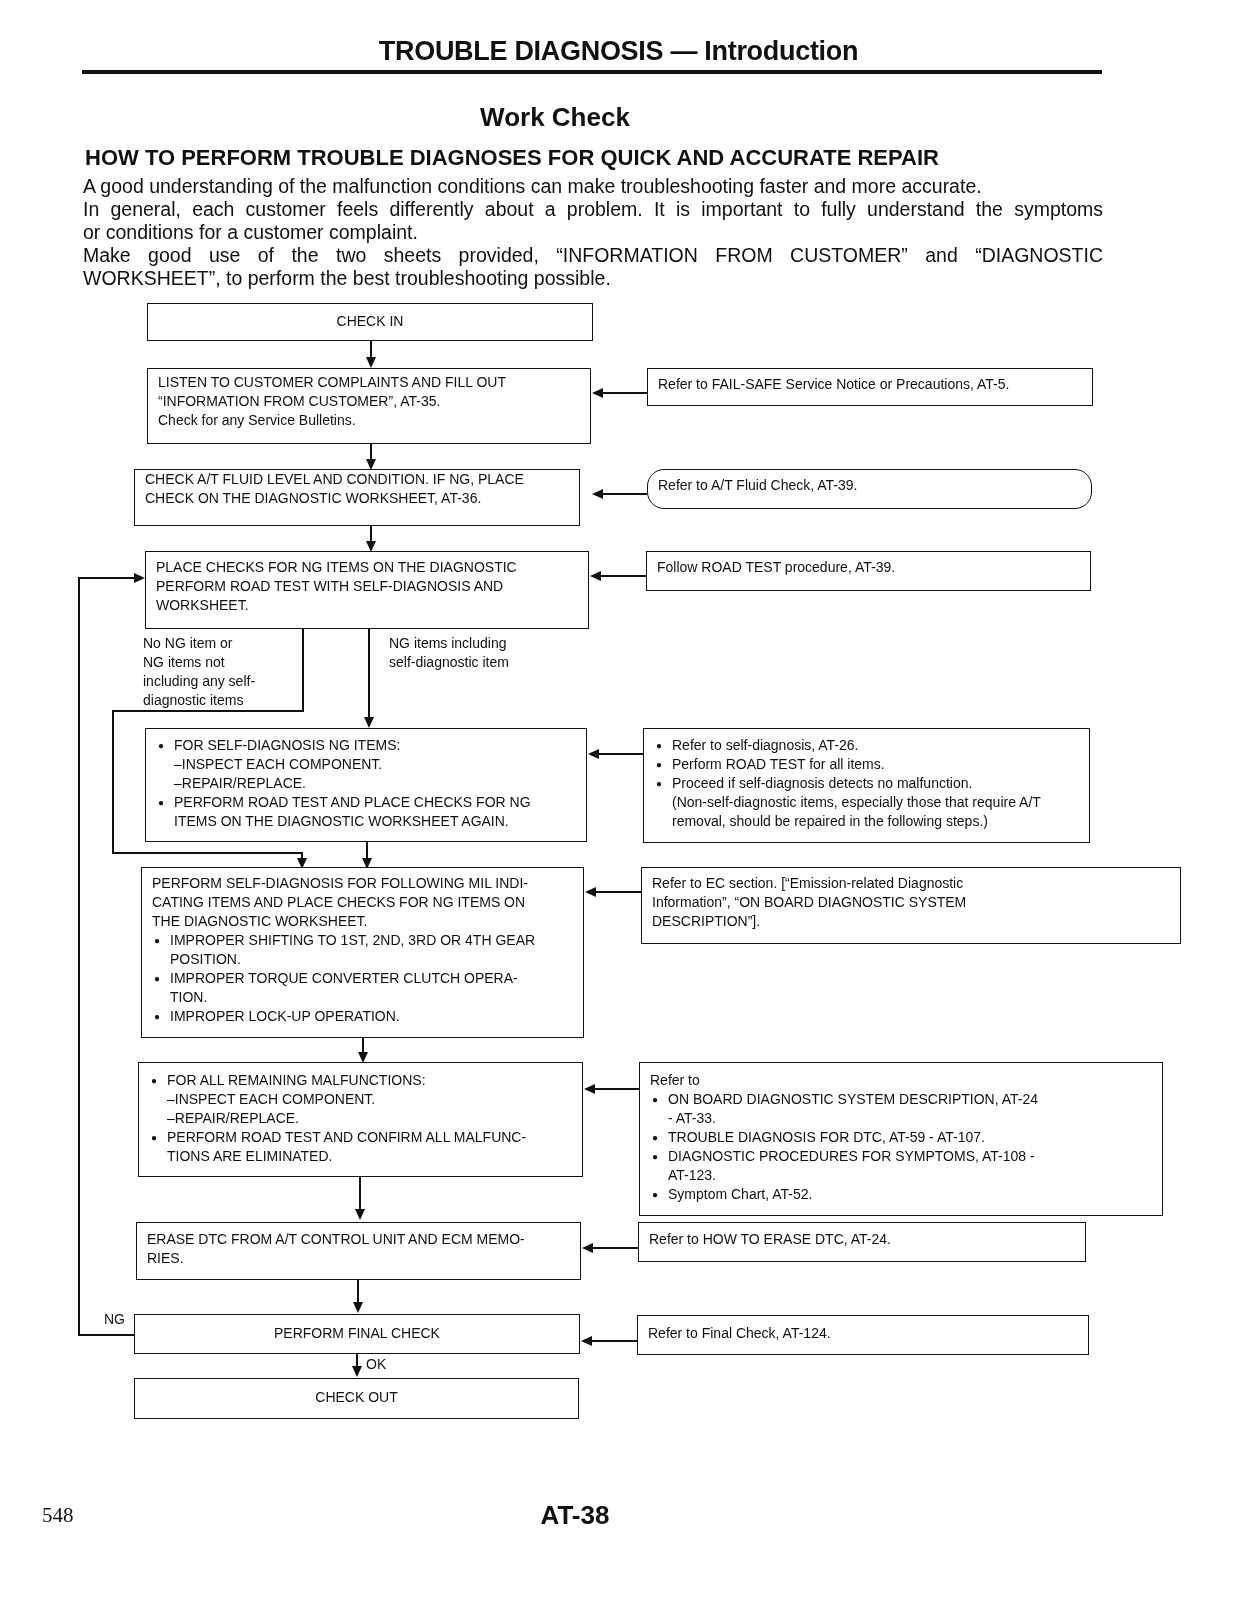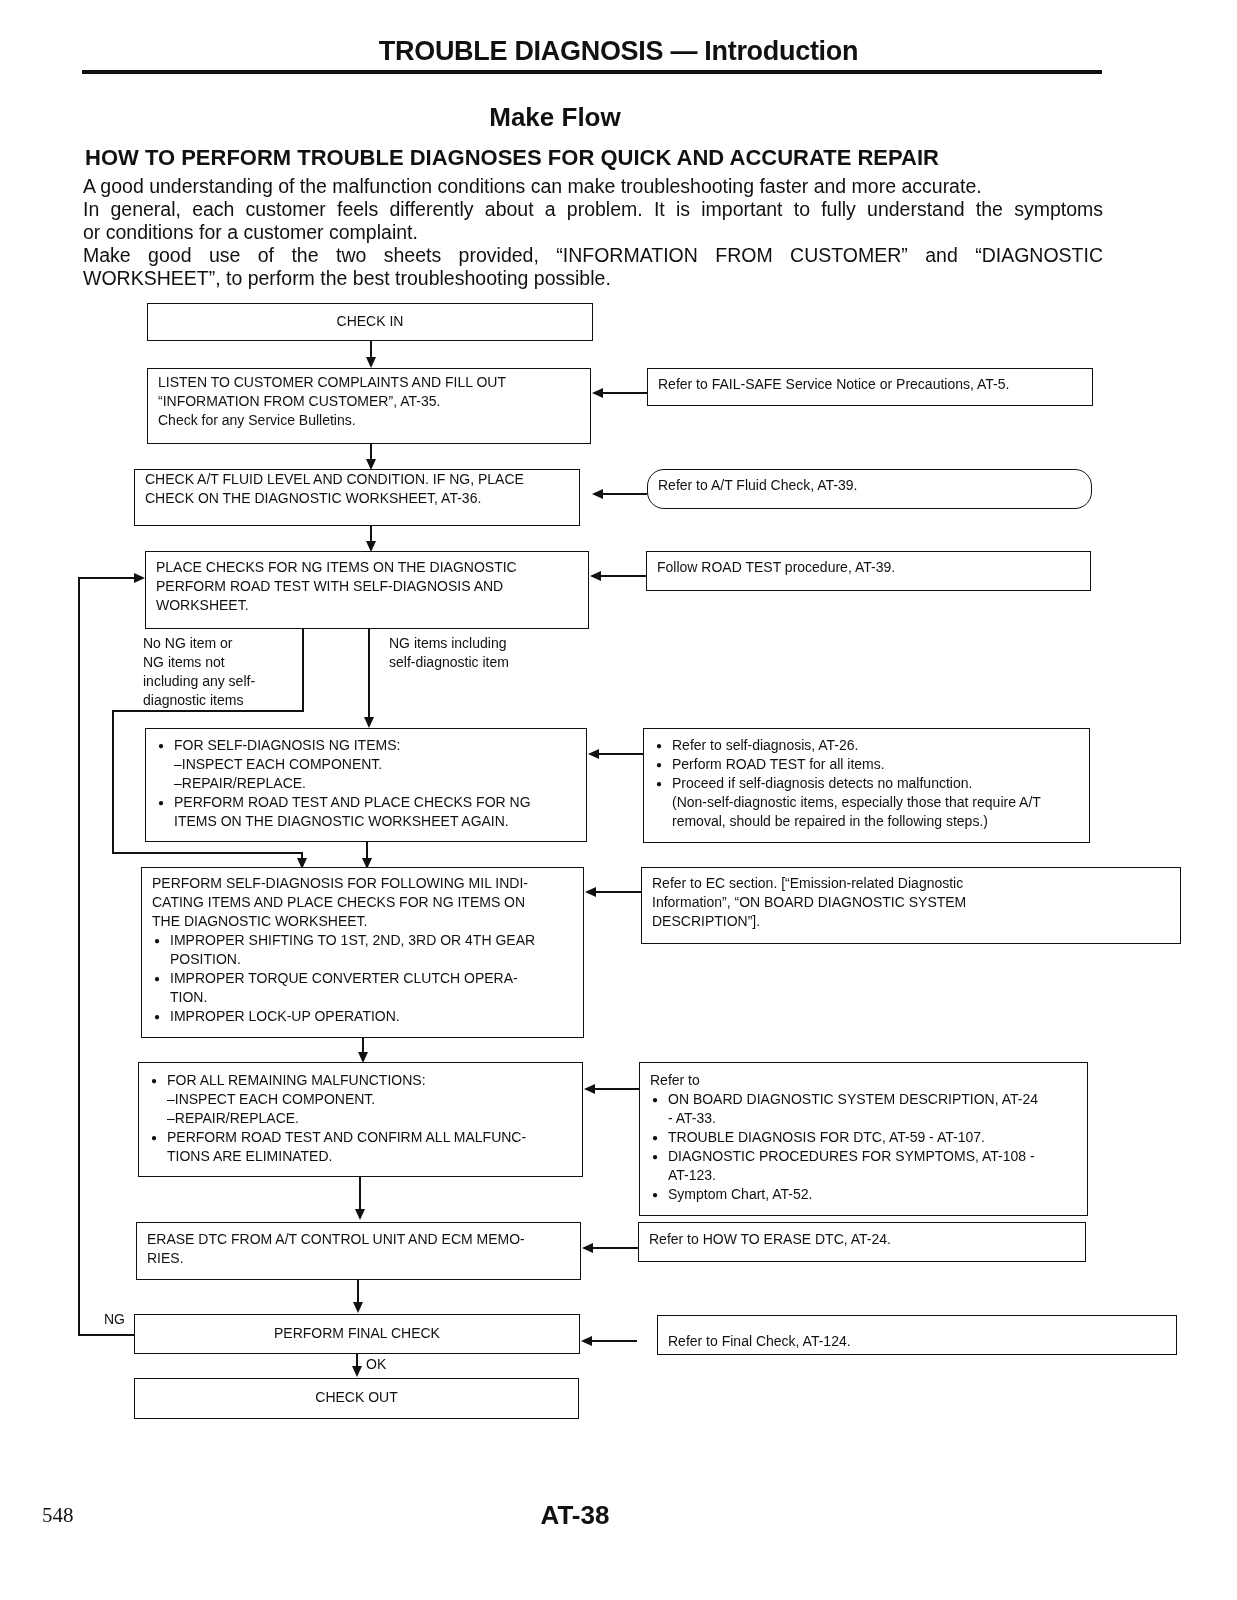--- a/index.html
+++ b/index.html
@@ -25,21 +25,21 @@
   .lbl { position:absolute; font-size:14px; line-height:19px; }
   .footer-num { left:42px; top:1503px; font-family:"Liberation Serif", serif; font-size:21px;text-align:center; }
   .footer-page { left:0; width:1150px; top:1500px; text-align:center; font-size:26px; font-weight:bold; }
 </style>
 </head>
 <body>
 
 <div class="abs hdr-title">TROUBLE DIAGNOSIS — Introduction</div>
 <div class="abs hdr-rule"></div>
 
-<div class="abs sec-title">Make Flow</div>
+<div class="abs sec-title">Work Check</div>
 <div class="abs sub-title">HOW TO PERFORM TROUBLE DIAGNOSES FOR QUICK AND ACCURATE REPAIR</div>
 
 <div class="abs intro">
   <p>A good understanding of the malfunction conditions can make troubleshooting faster and more accurate.</p>
   <p class="just">In general, each customer feels differently about a problem. It is important to fully understand the symptoms</p>
   <p>or conditions for a customer complaint.</p>
   <p class="just">Make good use of the two sheets provided, “INFORMATION FROM CUSTOMER” and “DIAGNOSTIC</p>
   <p>WORKSHEET”, to perform the best troubleshooting possible.</p>
 </div>
 
@@ -175,21 +175,21 @@
         <span class="sub">FOR ALL REMAINING MALFUNCTIONS:</span>
         <span class="sub">–INSPECT EACH COMPONENT.</span>
         <span class="sub">–REPAIR/REPLACE.</span>
       </li>
       <li>
         <span class="sub">PERFORM ROAD TEST AND CONFIRM ALL MALFUNC-</span>
         <span class="sub">TIONS ARE ELIMINATED.</span>
       </li>
     </ul>
   </div>
-  <div class="box" style="left:639px;top:1062px;width:449px;height:154px;padding-top:8px;">
+  <div class="box" style="left:639px;top:1062px;width:524px;height:154px;padding-top:8px;">
     <span class="sub">Refer to</span>
     <ul>
       <li>
         <span class="sub">ON BOARD DIAGNOSTIC SYSTEM DESCRIPTION, AT-24</span>
         <span class="sub">- AT-33.</span>
       </li>
       <li>
         <span class="sub">TROUBLE DIAGNOSIS FOR DTC, AT-59 - AT-107.</span>
       </li>
       <li>
@@ -216,21 +216,21 @@
   </div>
   <div class="line" style="left:592px;top:1247px;width:46px;height:1.6px;"></div>
   <div class="ah-left" style="left:582px;top:1243px;"></div>
 
   <div class="line" style="left:357px;top:1280px;width:1.6px;height:24px;"></div>
   <div class="ah-down" style="left:353px;top:1302px;"></div>
 
   <div class="box center" style="left:134px;top:1314px;width:446px;height:40px;padding-top:9px;">
     <span>PERFORM FINAL CHECK</span>
   </div>
-  <div class="box" style="left:657px;top:1315px;width:520px;height:40px;padding-top:16px;">
+  <div class="box" style="left:637px;top:1315px;width:452px;height:40px;padding-top:8px;">
     <span>Refer to Final Check, AT-124.</span>
   </div>
   <div class="line" style="left:591px;top:1340px;width:46px;height:1.6px;"></div>
   <div class="ah-left" style="left:581px;top:1336px;"></div>
 
   <div class="lbl" style="left:104px;top:1310px;">NG</div>
   <div class="line" style="left:78px;top:1334px;width:56px;height:1.6px;"></div>
   <div class="line" style="left:78px;top:577px;width:1.6px;height:758px;"></div>
   <div class="line" style="left:78px;top:577px;width:56px;height:1.6px;"></div>
   <div class="ah-right" style="left:134px;top:573px;"></div>

